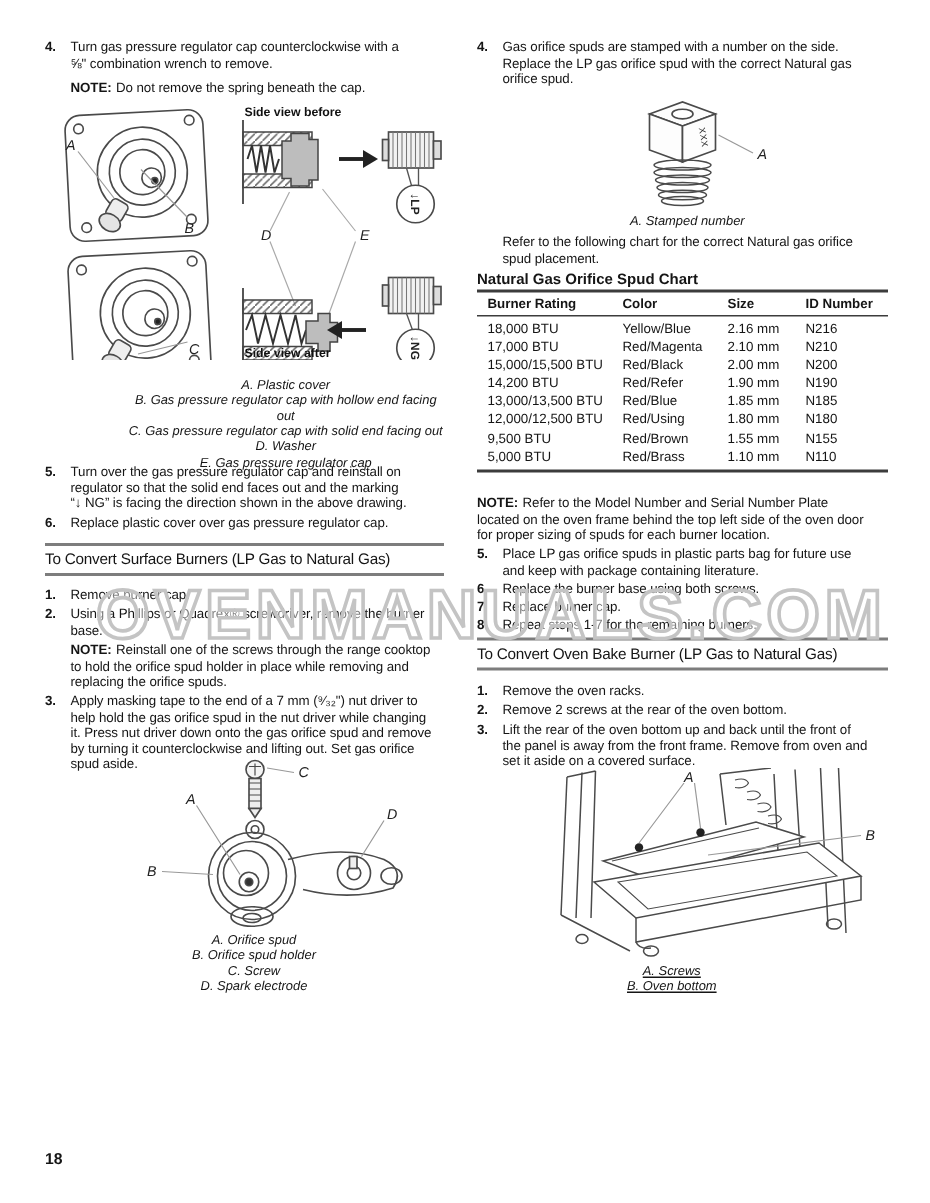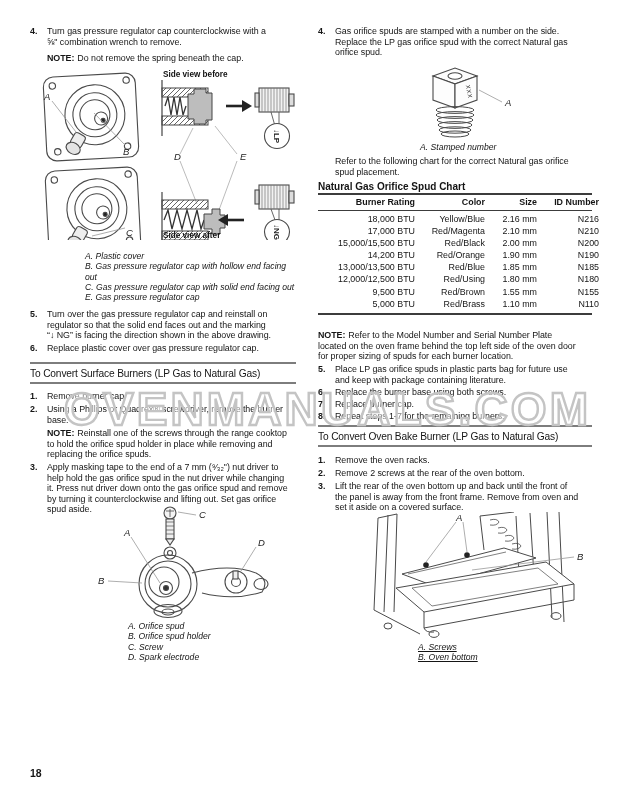--- a/index.html
+++ b/index.html
@@ -11,27 +11,27 @@
   .col{position:absolute;top:0;}
   #left-col{left:30px;width:266px;}
   #right-col{left:318px;width:274px;}
   .step{display:flex;font-size:8.9px;line-height:10.6px;letter-spacing:-0.05px;}
   .step .num{font-weight:bold;width:17px;flex:none;}
   .step .txt{white-space:pre-line;flex:1;}
   .note{font-size:8.9px;line-height:10.6px;letter-spacing:-0.05px;}
   .note .txt{white-space:pre-line;}
   .nlabel{font-weight:bold;margin-right:3px;}
   .indent{padding-left:17px;}
-  .captions{font-style:italic;font-size:8.6px;line-height:10.35px;}
+  .captions{font-style:italic;font-size:8.6px;line-height:10.35px;text-align:center;}
   .heading{
     border-top:2px solid #7d7d7d;border-bottom:2px solid #7d7d7d;
     padding:4px 0 3px 0;font-weight:normal;font-size:10.2px;letter-spacing:-0.15px;
   }
   .chart-title{font-weight:bold;font-size:10px;}
-  .spud-table{width:274px;font-size:8.9px;text-align:right;}
+  .spud-table{width:274px;font-size:8.9px;}
   .t-rule{height:0;border-top:2px solid #3c3c3c;}
   .t-rule-thin{height:0;border-top:1.5px solid #3c3c3c;}
   .t-row{display:grid;grid-template-columns:90px 70px 52px 62px;padding-left:7px;line-height:12.1px;}
   .t-head{font-weight:bold;line-height:15px;}
   .pagenum{font-weight:bold;font-size:10.5px;}
   svg text{font-family:"Liberation Sans", sans-serif;}
   .figlabel{font-style:italic;font-size:9.5px;fill:#222;}
   .svlabel{font-weight:bold;font-size:8.2px;fill:#111;}
   #watermark{pointer-events:none;}
 </style>
@@ -127,20 +127,21 @@
       <path d="M16,27 L20,38 M24,27 L24,38" stroke="#555" stroke-width="0.9"></path>
       <circle cx="22" cy="50" r="12.5" fill="#fff" stroke="#4a4a4a" stroke-width="1.1"></circle>
       <text x="22" y="50" transform="rotate(90 22 50)" text-anchor="middle" dy="3" font-size="8" font-weight="bold" fill="#222">↓NG</text>
     </g>
   </svg>
 
   <div class="captions abs" style="top:251px;left:55px;">
     <div>A. Plastic cover</div>
     <div>B. Gas pressure regulator cap with hollow end facing out</div>
     <div>C. Gas pressure regulator cap with solid end facing out</div>
+    <div>D. Washer</div>
     <div>E. Gas pressure regulator cap</div>
   </div>
 
   <div class="step abs" style="top:309px;width:262px;">
     <span class="num">5.</span>
     <span class="txt">Turn over the gas pressure regulator cap and reinstall on
 regulator so that the solid end faces out and the marking
 “↓ NG” is facing the direction shown in the above drawing.</span>
   </div>
   <div class="step abs" style="top:343px;width:262px;">
@@ -271,21 +272,21 @@
           <span>N210</span>
         </div>
       <div class="t-row">
           <span>15,000/15,500 BTU</span>
           <span>Red/Black</span>
           <span>2.00 mm</span>
           <span>N200</span>
         </div>
       <div class="t-row">
           <span>14,200 BTU</span>
-          <span>Red/Orange</span>
+          <span>Red/Refer</span>
           <span>1.90 mm</span>
           <span>N190</span>
         </div>
       <div class="t-row">
           <span>13,000/13,500 BTU</span>
           <span>Red/Blue</span>
           <span>1.85 mm</span>
           <span>N185</span>
         </div>
       <div class="t-row">

